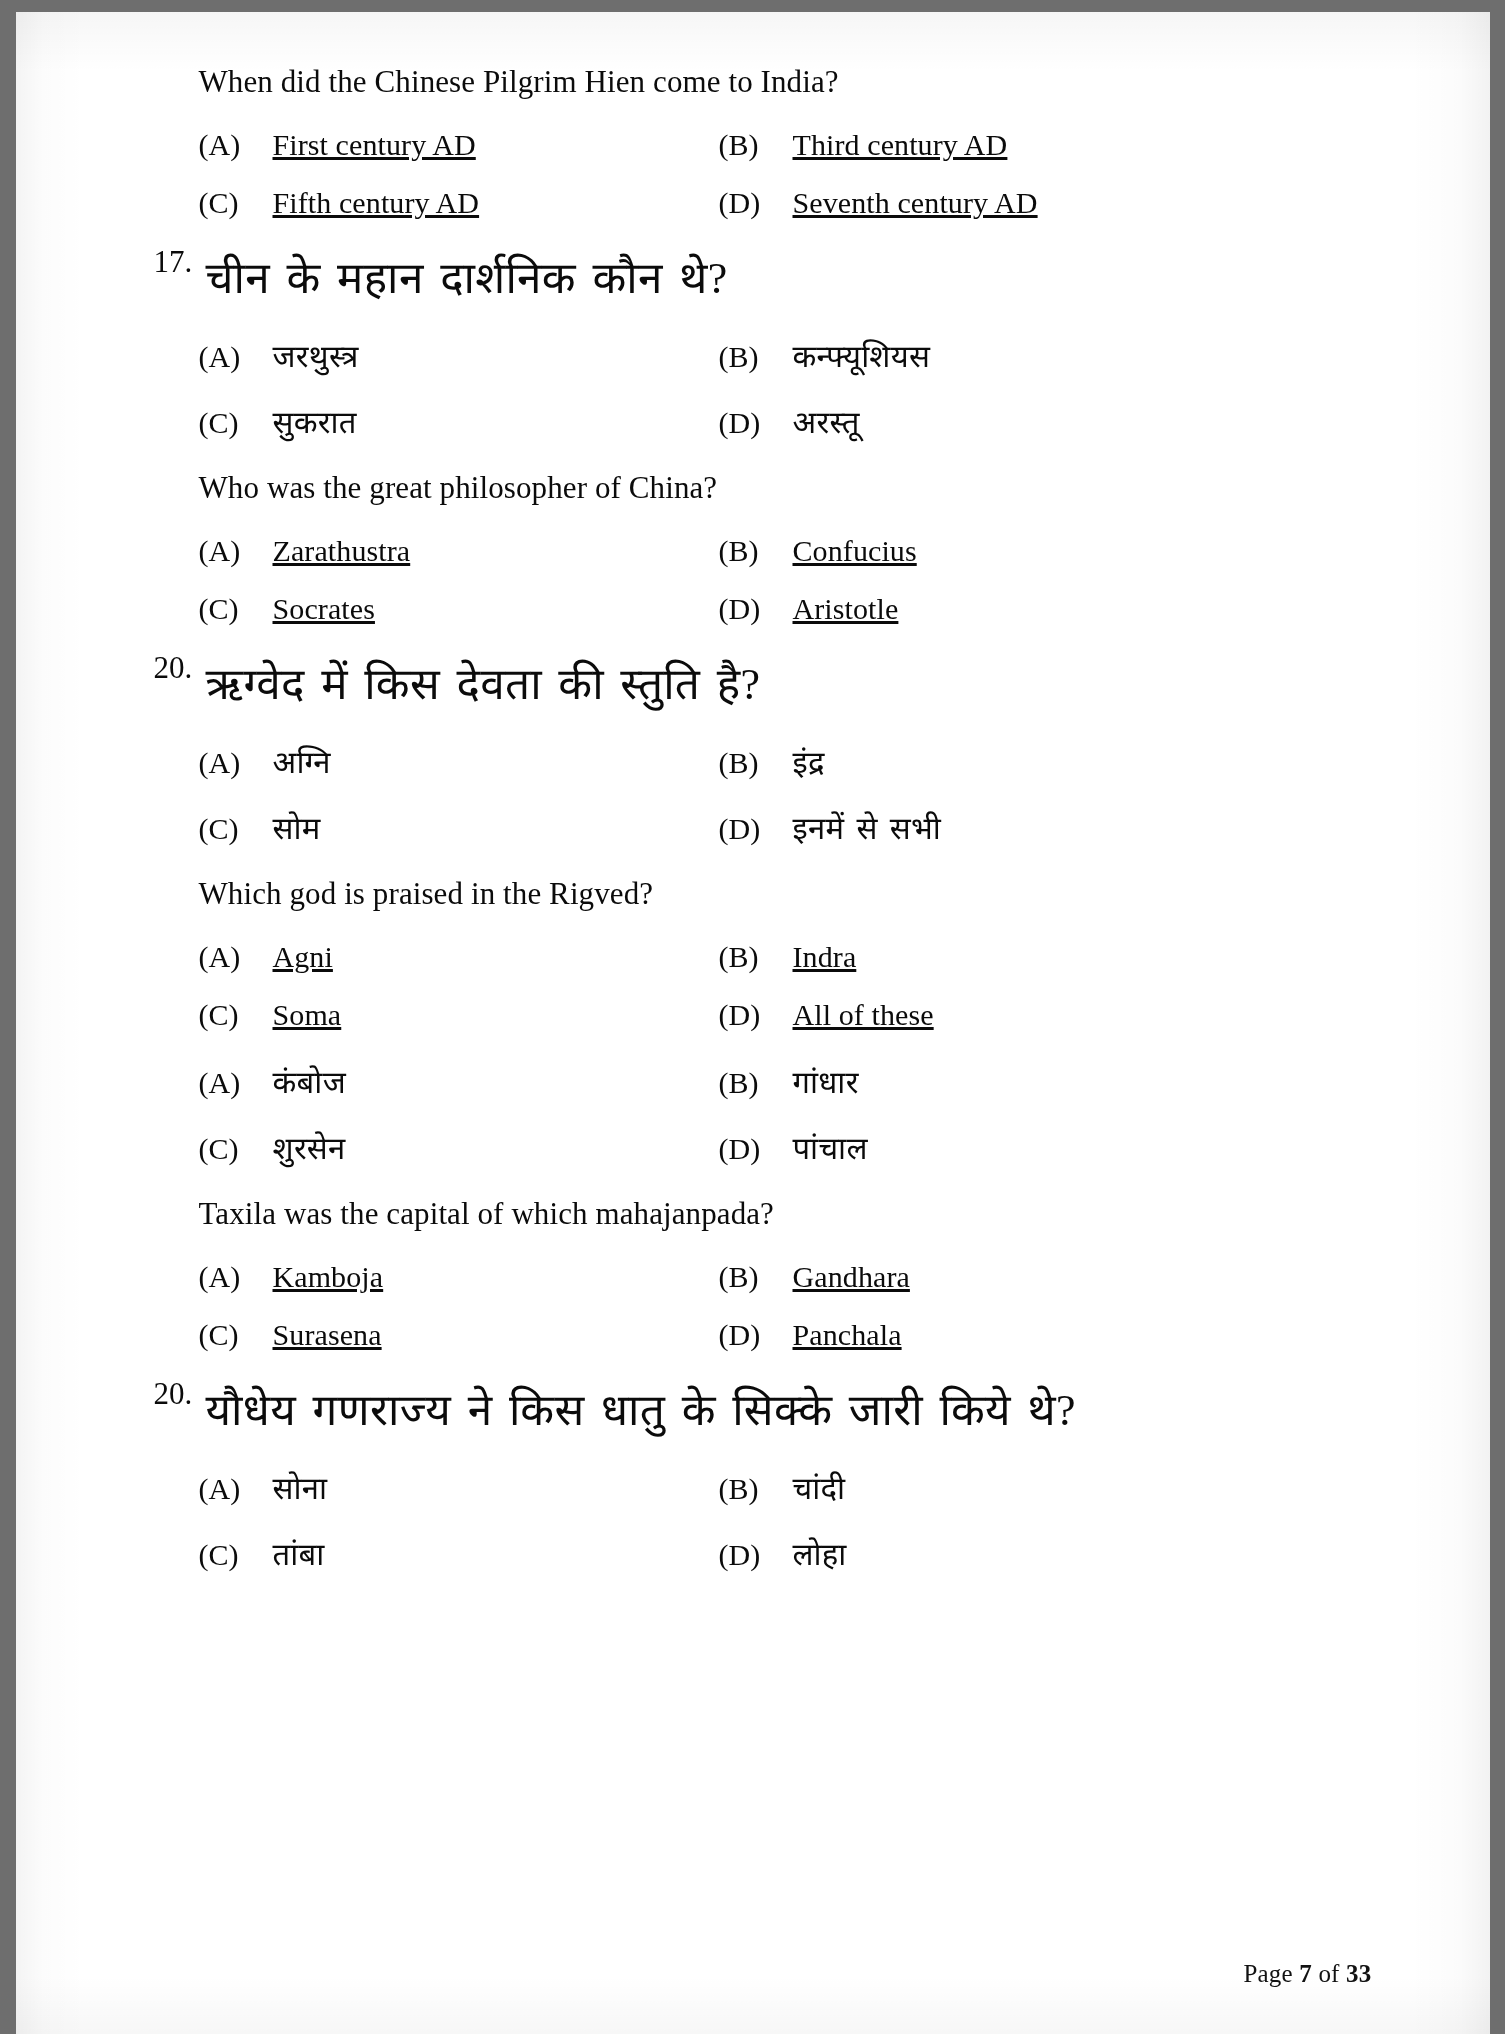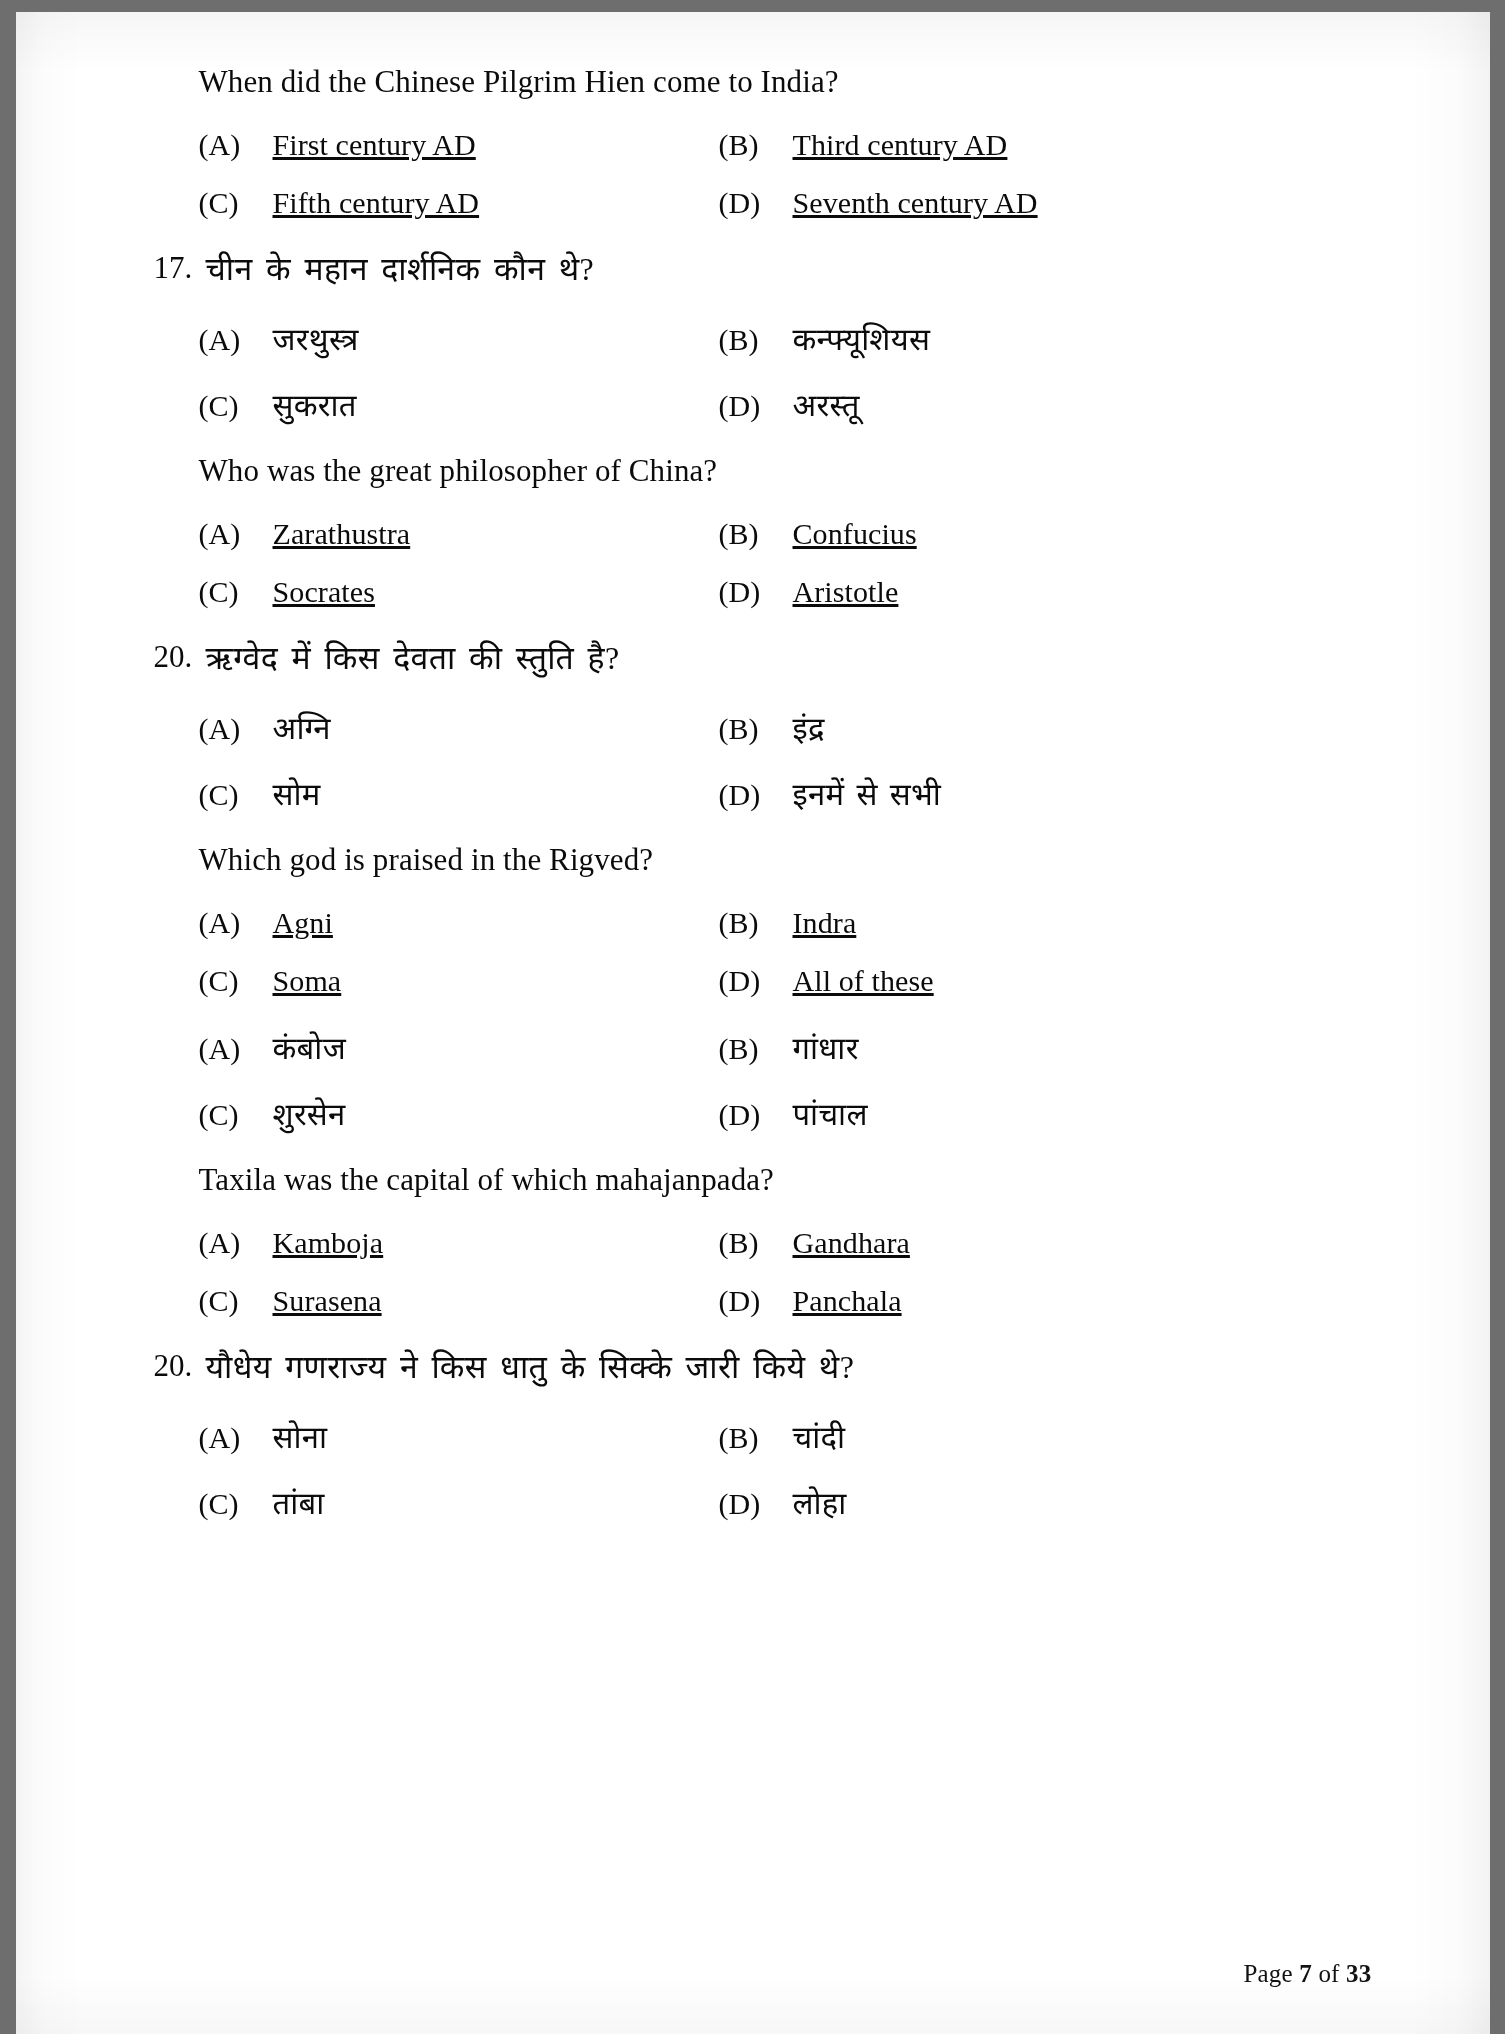--- a/index.html
+++ b/index.html
@@ -30,31 +30,31 @@
     left: 0;
     top: 0;
     width: 1505px;
     padding: 52px 120px 0 138px;
     box-sizing: border-box;
   }
 
   
   .qline {
     display: flex;
-    align-items: center;
+    align-items: flex-start;
     color: #0b0b0b;
   }
   .qnum {
     flex: 0 0 auto;
     min-width: 52px;
     font-size: 31px;
     line-height: 1;
   }
   .qtext-hi {
-    font-size: 32px;
+    font-size: 44px;
     letter-spacing: 0.4px;
     word-spacing: 5px;
   }
   .stem-en {
     margin-left: 45px;
     font-size: 31px;
     color: #0b0b0b;
     letter-spacing: 0.1px;
   }
 

